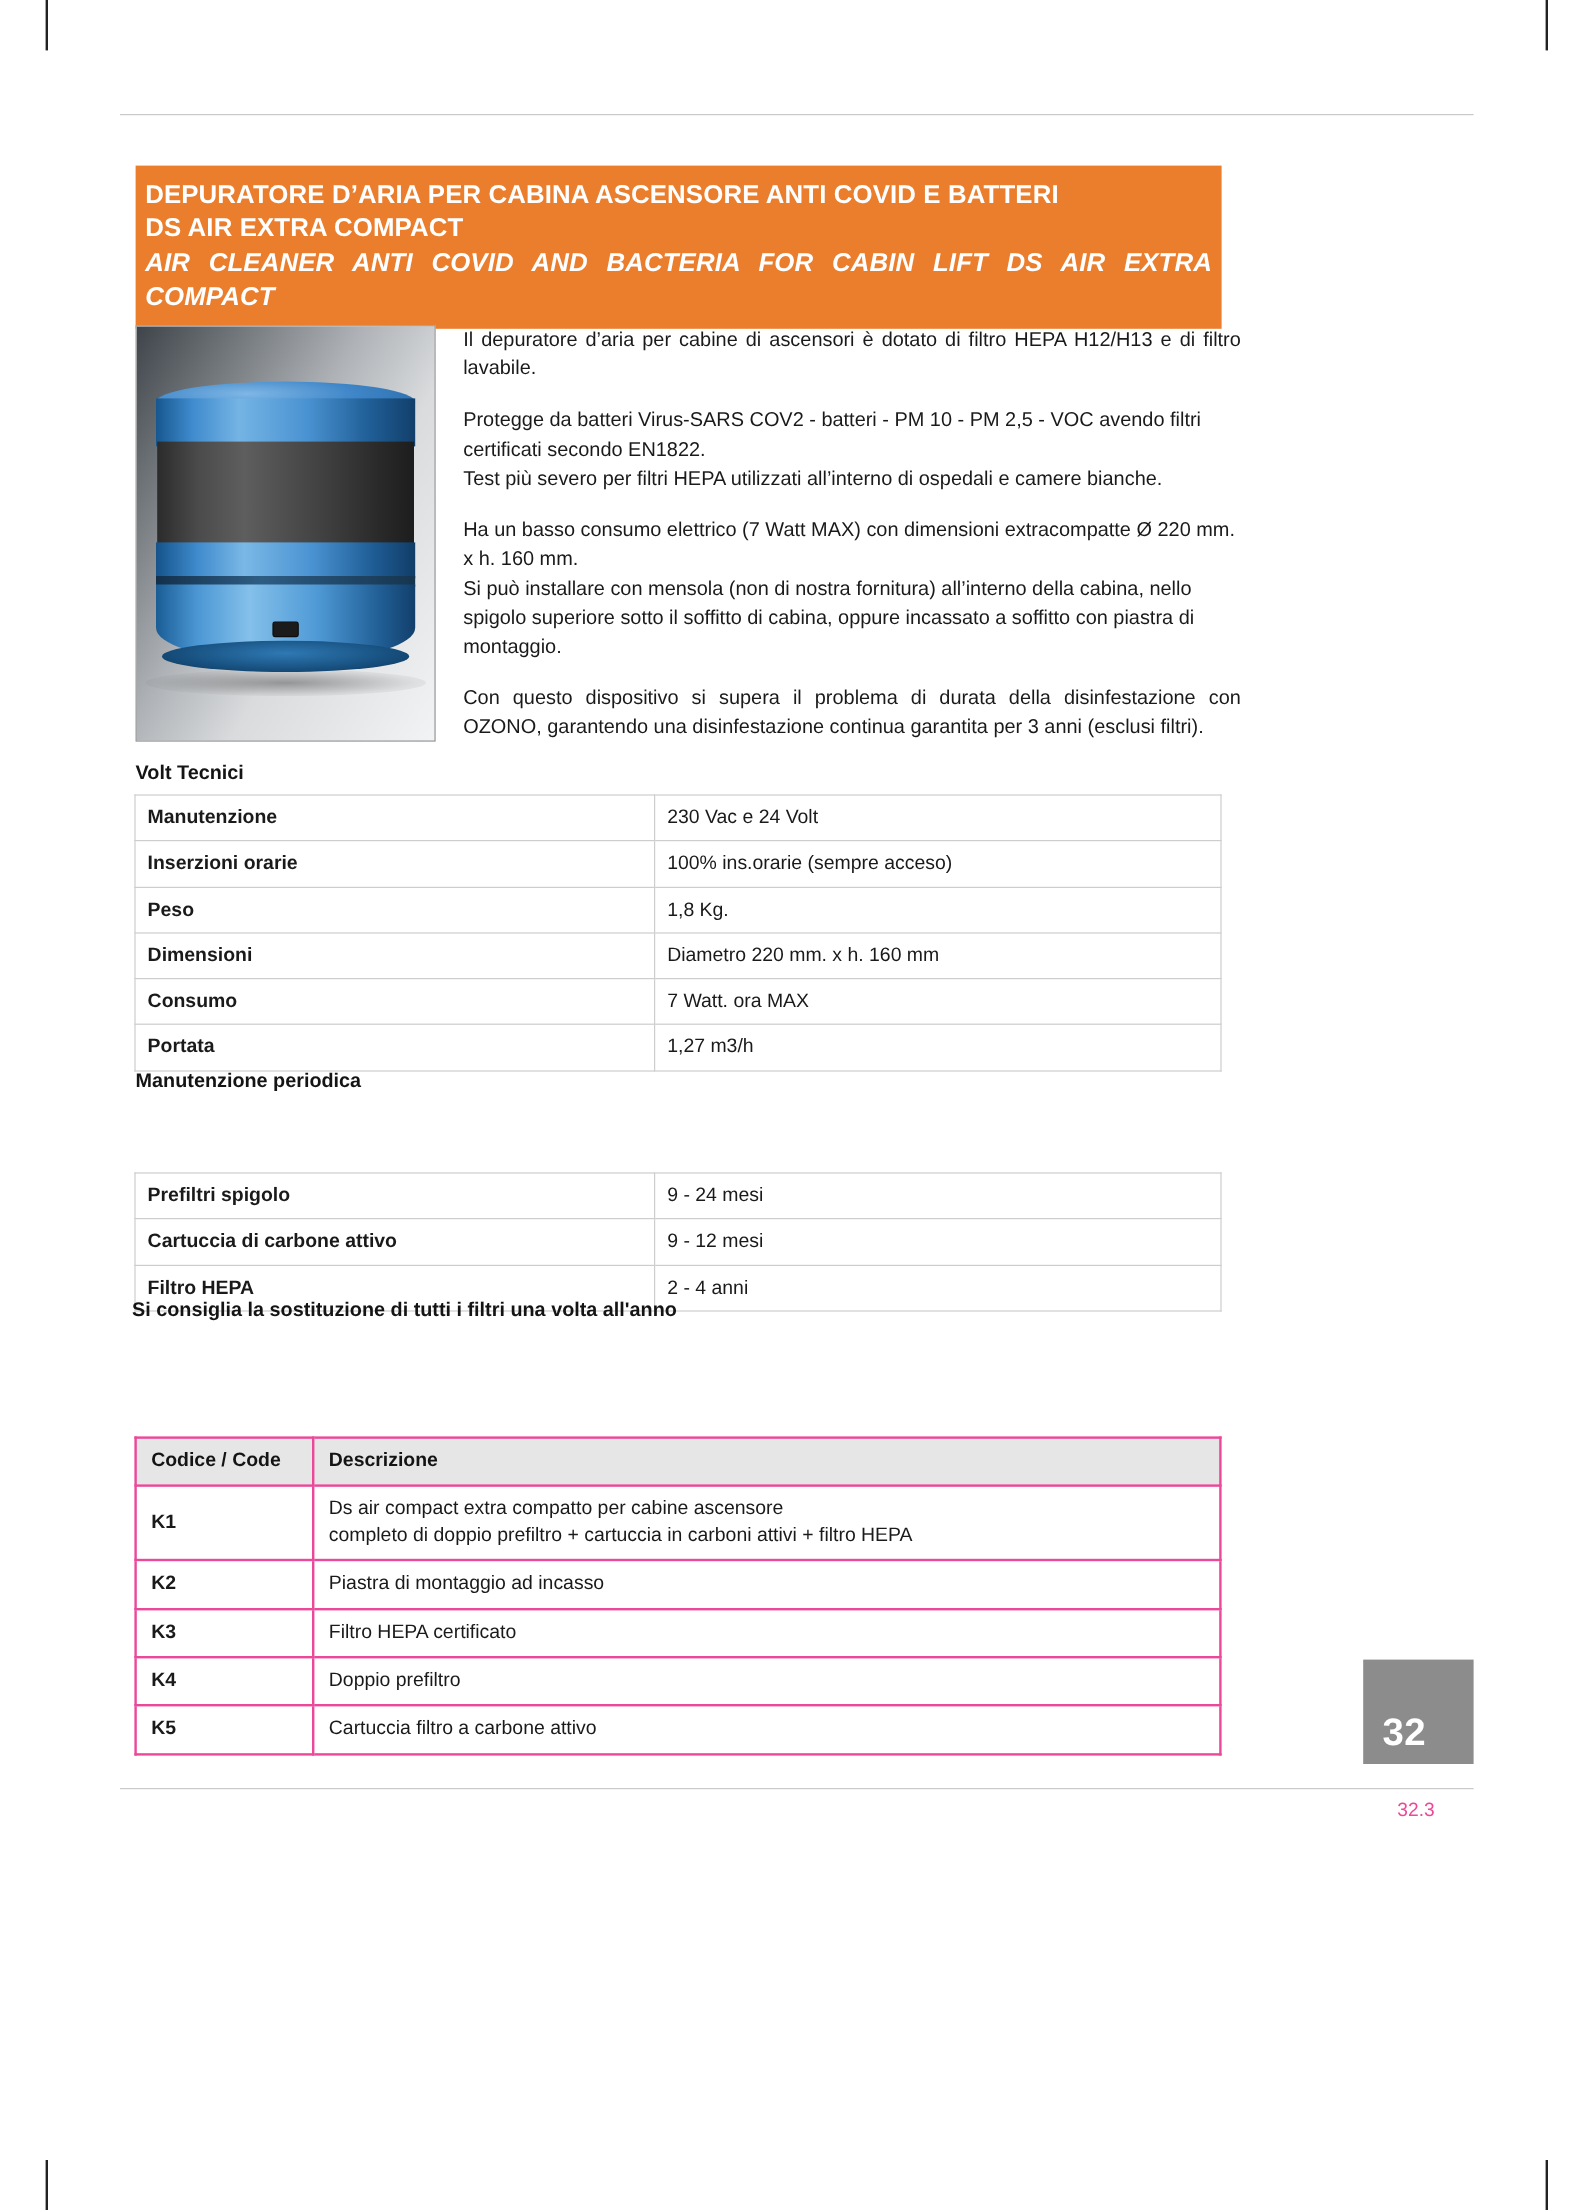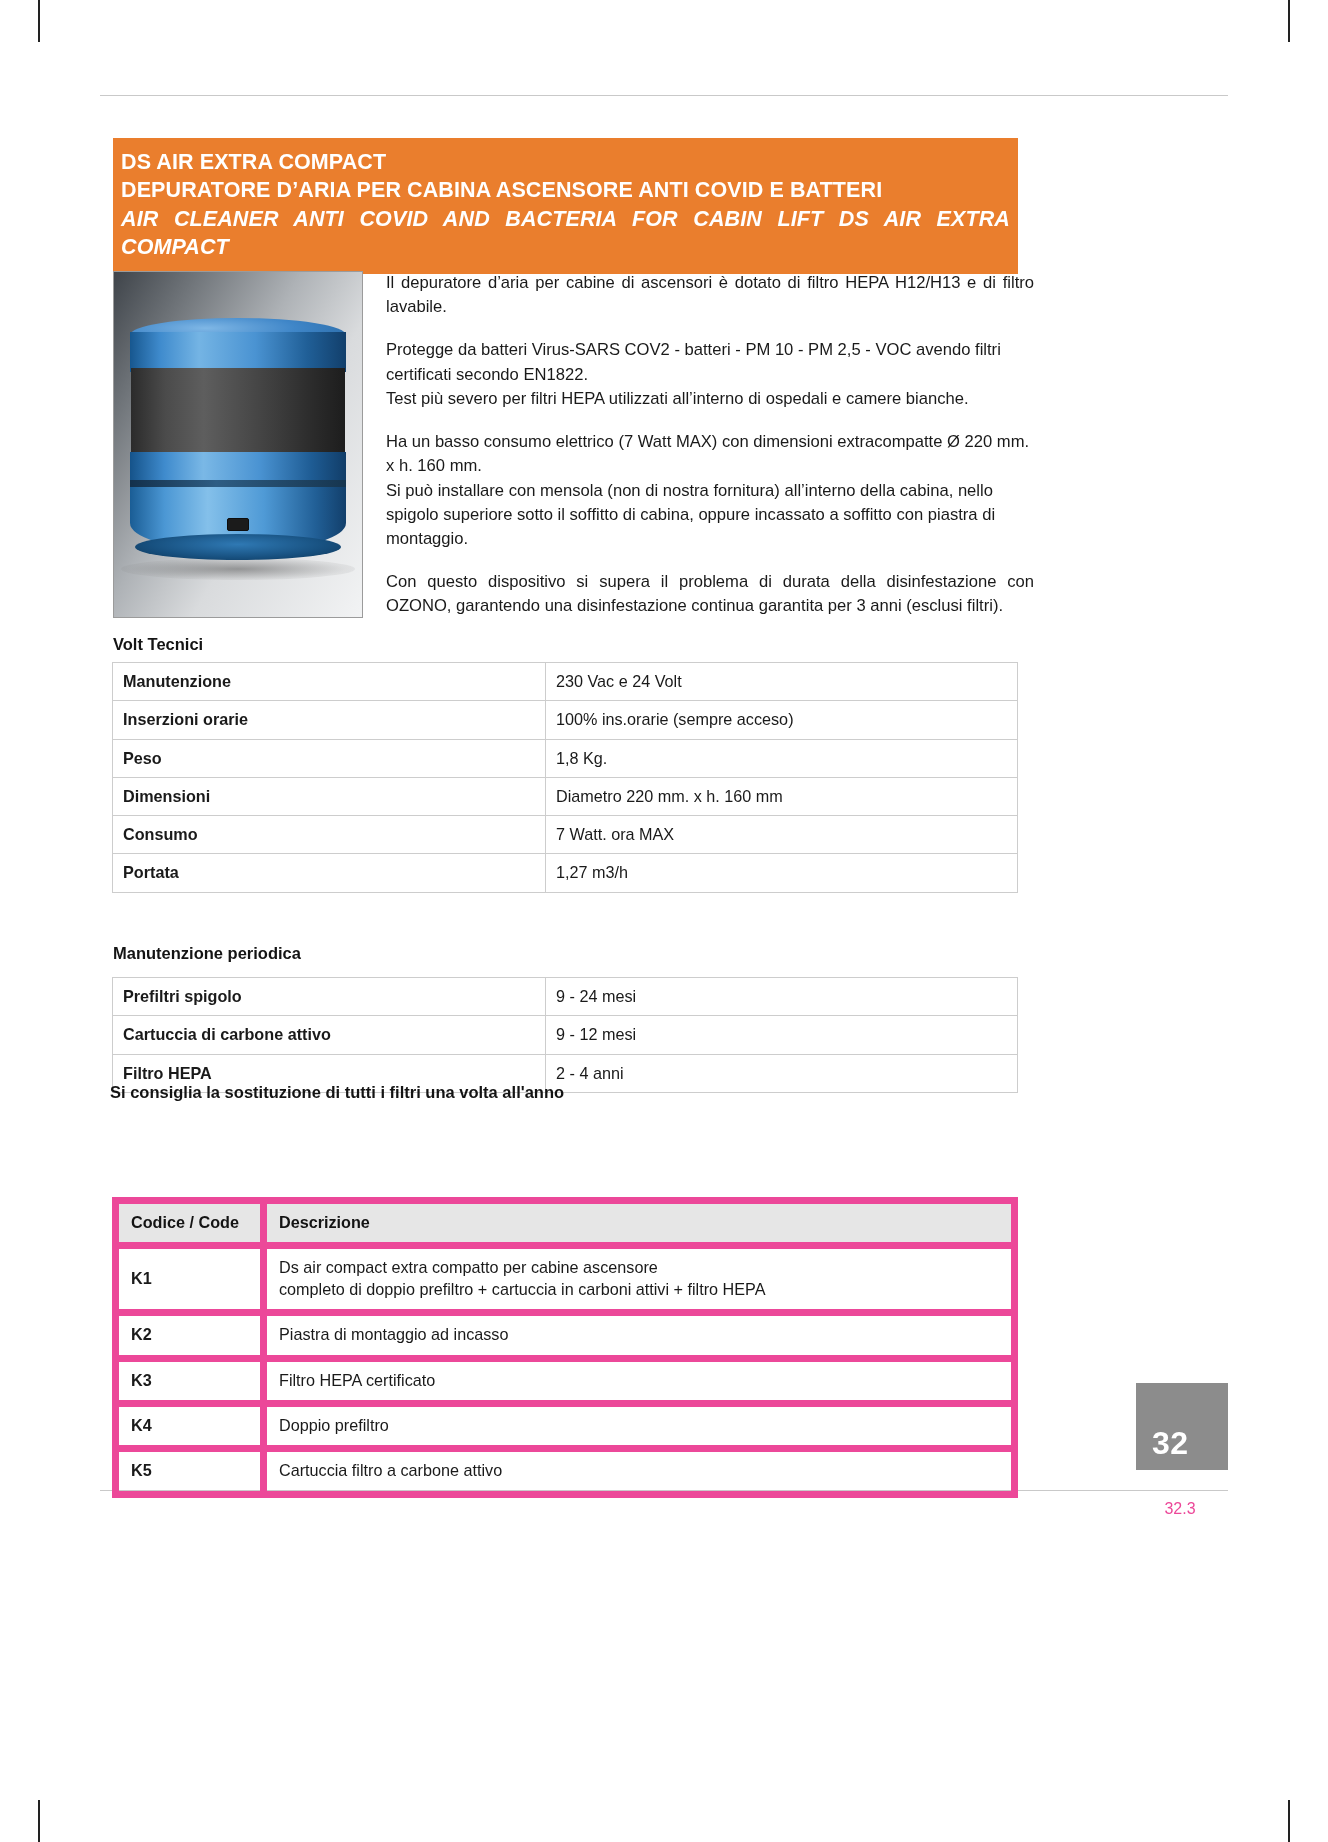--- a/index.html
+++ b/index.html
@@ -117,21 +117,21 @@
   .body-copy p.nojust { text-align: left; }
 
   
   .caption {
     position: absolute;
     font-size: 16.5px;
     font-weight: bold;
     color: #141414;
   }
   .cap-dati  { left: 113px; top: 635px; }
-  .cap-manut { left: 113px; top: 944px; }
+  .cap-manut { left: 113px; top: 892px; }
   .cap-advice{ left: 110px; top: 1083px; font-size: 16.5px; }
 
   
   table.spec {
     position: absolute;
     border-collapse: collapse;
     table-layout: fixed;
     font-size: 16.2px;
   }
   table.spec td {
@@ -148,21 +148,21 @@
 
   
   table.codes {
     position: absolute;
     left: 112px; top: 1197px; width: 906px;
     border-collapse: collapse;
     table-layout: fixed;
     font-size: 16.2px;
   }
   table.codes th, table.codes td {
-    border: 7px solid #ec4899;
+    border: 2px solid #ec4899;
     padding: 8px 10px 9px 12px;
     text-align: left;
     vertical-align: middle;
     line-height: 1.32;
   }
   table.codes thead th {
     background: #e6e6e6;
     font-weight: bold;
     color: #141414;
   }
@@ -199,22 +199,22 @@
 
 <div class="crop-mark cm-tl-v"></div>
 <div class="crop-mark cm-tr-v"></div>
 <div class="crop-mark cm-bl-v"></div>
 <div class="crop-mark cm-br-v"></div>
 
 <div class="rule rule-top"></div>
 <div class="rule rule-bottom"></div>
 
 <div class="banner">
+  <div class="banner-line it">DEPURATORE D’ARIA PER CABINA ASCENSORE ANTI COVID E BATTERI</div>
   <div class="banner-line it">DS AIR EXTRA COMPACT</div>
-  <div class="banner-line it">DEPURATORE D’ARIA PER CABINA ASCENSORE ANTI COVID E BATTERI</div>
   <div class="banner-line en">AIR CLEANER ANTI COVID AND BACTERIA FOR CABIN LIFT DS AIR EXTRA COMPACT</div>
 </div>
 
 <div class="product-figure">
   <div class="pf-bg"></div>
   <div class="dev dev-shadow"></div>
   <div class="dev dev-top-lid"></div>
   <div class="dev dev-top-band"></div>
   <div class="dev dev-foam"></div>
   <div class="dev dev-mid-band"></div>

